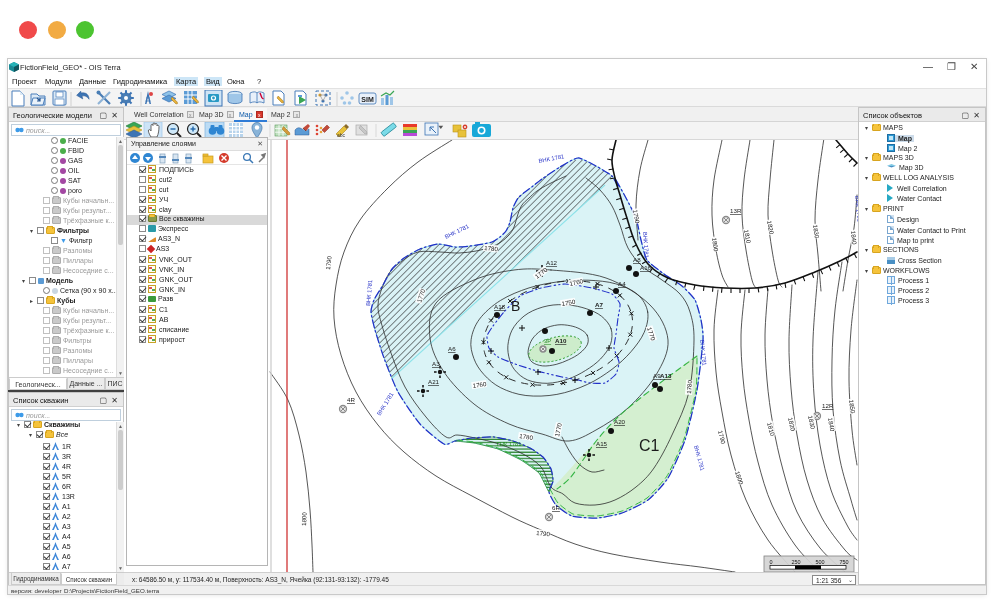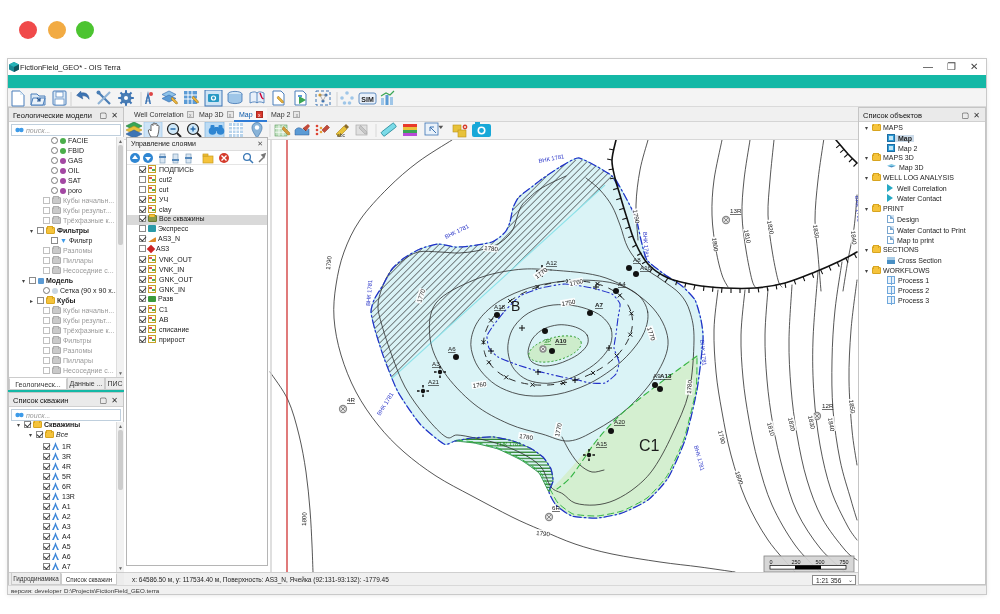--- a/index.html
+++ b/index.html
@@ -1,17 +1,17 @@
 <!DOCTYPE html>
 <html><head><meta charset="utf-8">
 <style>
 *{margin:0;padding:0;box-sizing:border-box}
 html,body{width:1000px;height:614px;background:#fff;font-family:"Liberation Sans",sans-serif;overflow:hidden}
 .abs{position:absolute}
-#win{position:absolute;left:8px;top:59px;width:978px;height:535px;background:#14b8a6;box-shadow:0 0 0 1px #c9c9c9,0 1px 5px rgba(0,0,0,.12)}
+#win{position:absolute;left:8px;top:59px;width:978px;height:535px;background:#404040;box-shadow:0 0 0 1px #c9c9c9,0 1px 5px rgba(0,0,0,.12)}
 .light{position:absolute;width:18px;height:18px;border-radius:50%}
 #titlebar{position:absolute;left:0;top:0;width:100%;height:16px;background:#fff}
 #titlebar .t{position:absolute;left:12px;top:3.5px;font-size:7.5px;color:#222}
 .wbtn{position:absolute;top:2px;font-size:10px;color:#444}
 #menubar{position:absolute;left:0;top:16px;width:100%;height:13px;background:#fff;font-size:7.5px;color:#111}
 #menubar span{position:absolute;top:2px}
 .mhl{background:#cde6f7;padding:0 2px}
 #toolbar1{position:absolute;left:0;top:29px;width:100%;height:19px;background:#f4f4f4;border-top:1px solid #e2e2e2;border-bottom:1px solid #dadada}
 .panel{position:absolute;background:#fff;border:1px solid #c5c5c5}
 .phead{position:absolute;left:0;top:0;width:100%;height:14px;background:#eaeaea;border-bottom:1px solid #d0d0d0;font-size:7.5px;color:#111;padding:3px 0 0 4px}
@@ -69,20 +69,30 @@
     <svg class="abs" style="left:1px;top:3px" width="10" height="10" viewBox="0 0 10 10">
         <polygon points="5,0 10,2.5 10,7.5 5,10 0,7.5 0,2.5" fill="#1b8a96"></polygon>
         <polygon points="5,0 10,2.5 5,5 0,2.5" fill="#27b3b8"></polygon>
         <polygon points="5,5 10,2.5 10,7.5 5,10" fill="#12555e"></polygon>
       </svg>
     <span class="t">FictionField_GEO* - OIS Terra</span>
     <span class="wbtn" style="left:915px">—</span>
     <span class="wbtn" style="left:939px">❐</span>
     <span class="wbtn" style="left:962px">✕</span>
   </div>
+  <div id="menubar">
+    <span style="left:4px">Проект</span>
+    <span style="left:37px">Модули</span>
+    <span style="left:71px">Данные</span>
+    <span style="left:105px">Гидродинамика</span>
+    <span class="mhl" style="left:166px">Карта</span>
+    <span class="mhl" style="left:196px">Вид</span>
+    <span style="left:219px">Окна</span>
+    <span style="left:249px">?</span>
+  </div>
   <div id="toolbar1">
       <svg width="400" height="18" style="position:absolute;left:0;top:1px">
         <g transform="translate(3,0)">
           <path d="M1 1 h8 l4 4 v11 h-12 z" fill="#fff" stroke="#4a7ebb" stroke-width="1"></path>
           <path d="M9 1 l4 4 h-4 z" fill="#dce9f5"></path>
         </g>
         <g transform="translate(23,0)">
           <path d="M0 4 h6 l2 2 h6 v9 h-14 z" fill="#dce9f5" stroke="#4a7ebb" stroke-width="1"></path>
           <path d="M2 8 h12 l-2 7 h-12 z" fill="#eaf2fa" stroke="#4a7ebb" stroke-width="1"></path>
           <path d="M6 8 l3 3 m0 -3 v3 h-3" stroke="#2c5a94" stroke-width="1.2" fill="none"></path>

